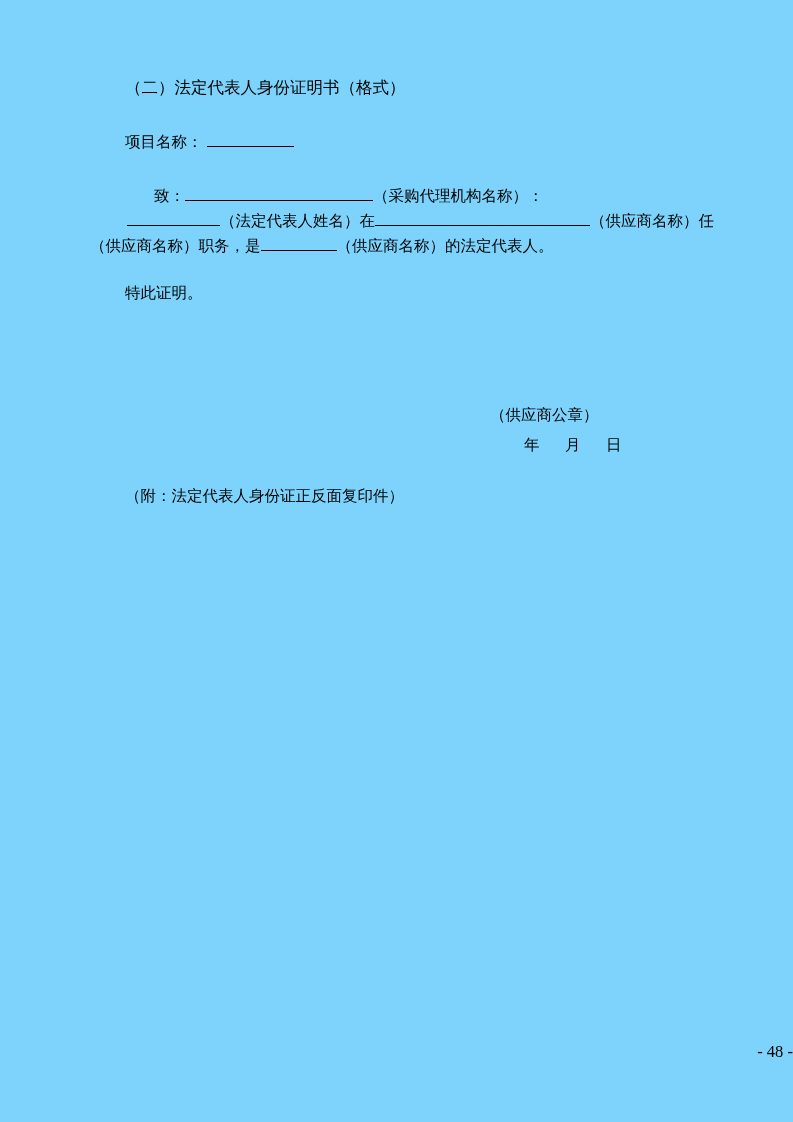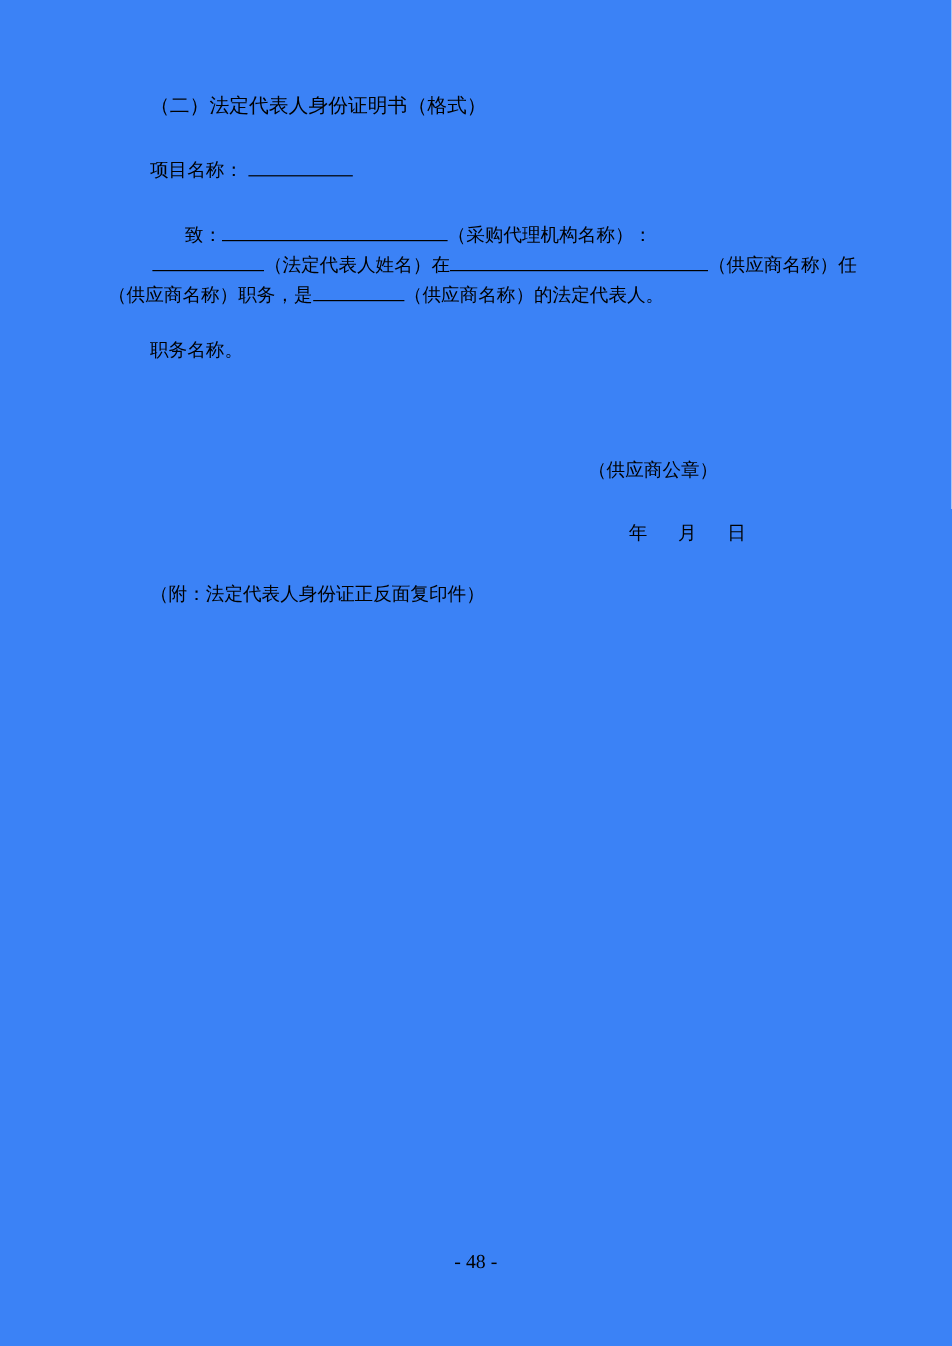--- a/index.html
+++ b/index.html
@@ -4,21 +4,21 @@
 <style>
   html, body {
     margin: 0;
     padding: 0;
     background: #ffffff;
   }
   .page {
     position: relative;
     width: 793px;
     height: 1122px;
-    background: #3b82f6;
+    background: #7dd3fc;
     color: #000000;
     font-family: "Liberation Serif", "DejaVu Serif", serif;
     font-size: 15.5px;
     overflow: hidden;
   }
   .line {
     position: absolute;
     white-space: nowrap;
     line-height: 22px;
   }
@@ -27,24 +27,24 @@
     height: 15px;
     border-bottom: 1px solid #000000;
     vertical-align: baseline;
   }
   .heading      { top: 77px;  left: 125px; font-size: 16.5px; }
   .project-line { top: 131px; left: 125px; }
   .to-line      { top: 185px; left: 125px; margin-left: 29px; }
   .body-line-1  { top: 210px; left: 127px; text-align: center; }
   .body-line-2  { top: 235px; left: 90px;  }
   .certify-line { top: 282px; left: 125px; }
-  .seal-line    { top: 382px; left: 490px; }
+  .seal-line    { top: 404px; left: 490px; }
   .date-line    { top: 434px; left: 492px; letter-spacing: 5px; margin-left: 32px; }
   .attach-line  { top: 485px; left: 125px; }
-  .page-number  { top: 1041px; left: 0; right: 0; text-align: center; font-size: 16.5px; }
+  .page-number  { top: 1041px; left: 0; right: 0; text-align: right; font-size: 16.5px; }
   .w87  { width: 87px; }
   .w188 { width: 188px; }
   .w93  { width: 93px; }
   .w215 { width: 215px; }
   .w76  { width: 76px; }
   .gap-s { display: inline-block; width: 4px; }
 </style>
 </head>
 <body>
 
@@ -61,21 +61,21 @@
   </div>
 
   <div class="line body-line-1">
     <span class="blank w93"></span><span>（法定代表人姓名）在</span><span class="blank w215"></span><span>（供应商名称）任</span>
   </div>
 
   <div class="line body-line-2">
     <span>（供应商名称）职务，是</span><span class="blank w76"></span><span>（供应商名称）的法定代表人。</span>
   </div>
 
-  <div class="line certify-line">职务名称。</div>
+  <div class="line certify-line">特此证明。</div>
 
   <div class="line seal-line">（供应商公章）</div>
 
   <div class="line date-line">年　月　日</div>
 
   <div class="line attach-line">（附：法定代表人身份证正反面复印件）</div>
 
   <div class="line page-number">- 48 -</div>
 
 </div>

